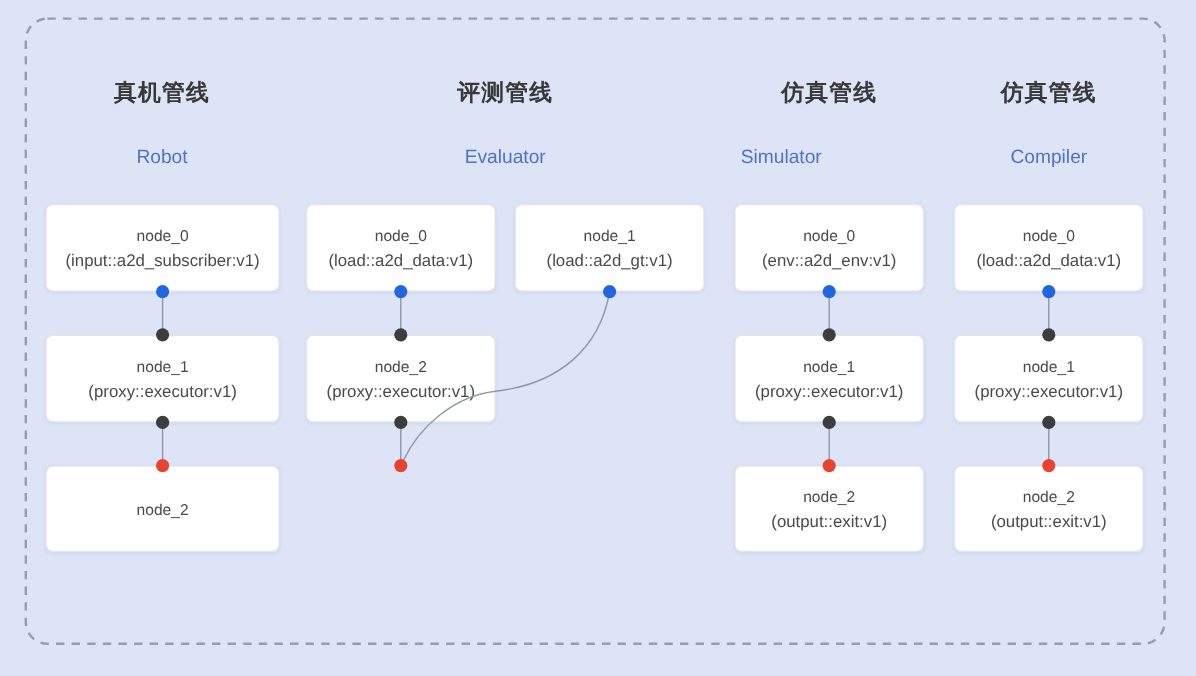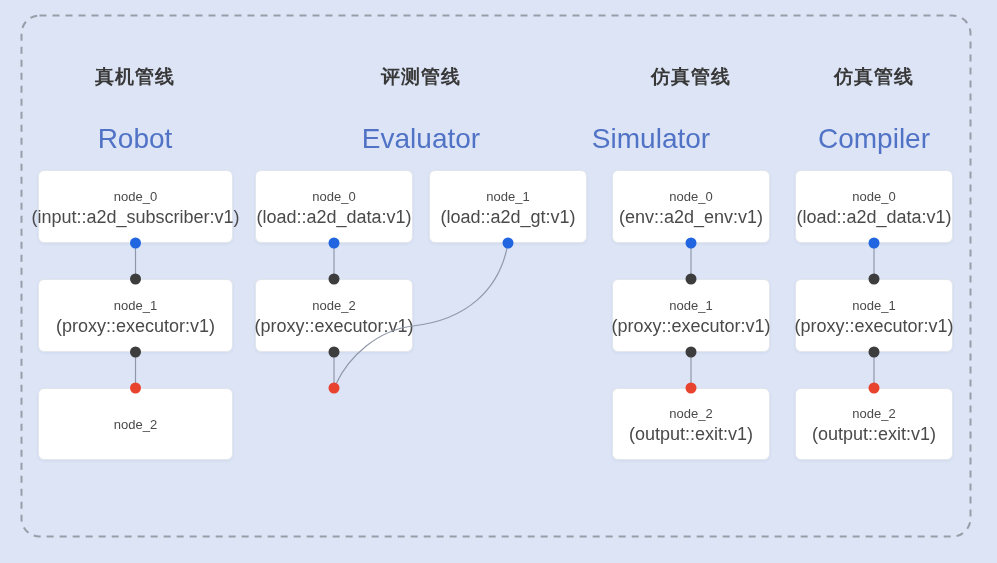--- a/index.html
+++ b/index.html
@@ -33,21 +33,21 @@
     font-weight: 600;
     color: #383838;
     letter-spacing: 1px;
     white-space: nowrap;
     z-index: 2;
   }
   .en-title {
     position: absolute;
     top: 123px;
     transform: translateX(-50%);
-    font-size: 28px;
+    font-size: 16px;
     font-weight: 400;
     color: #5173c6;
     white-space: nowrap;
     z-index: 2;
   }
   .node-box {
     position: absolute;
     background: #ffffff;
     border: 1px solid #e3e6eb;
     border-radius: 6px;
@@ -59,21 +59,21 @@
     z-index: 2;
     box-sizing: border-box;
   }
   .node-name {
     font-size: 13px;
     line-height: 21px;
     color: #4a4a4a;
     white-space: nowrap;
   }
   .node-type {
-    font-size: 18px;
+    font-size: 14px;
     line-height: 21px;
     color: #4a4a4a;
     white-space: nowrap;
   }
 </style>
 </head>
 <body>
 
 <div class="stage">
 

